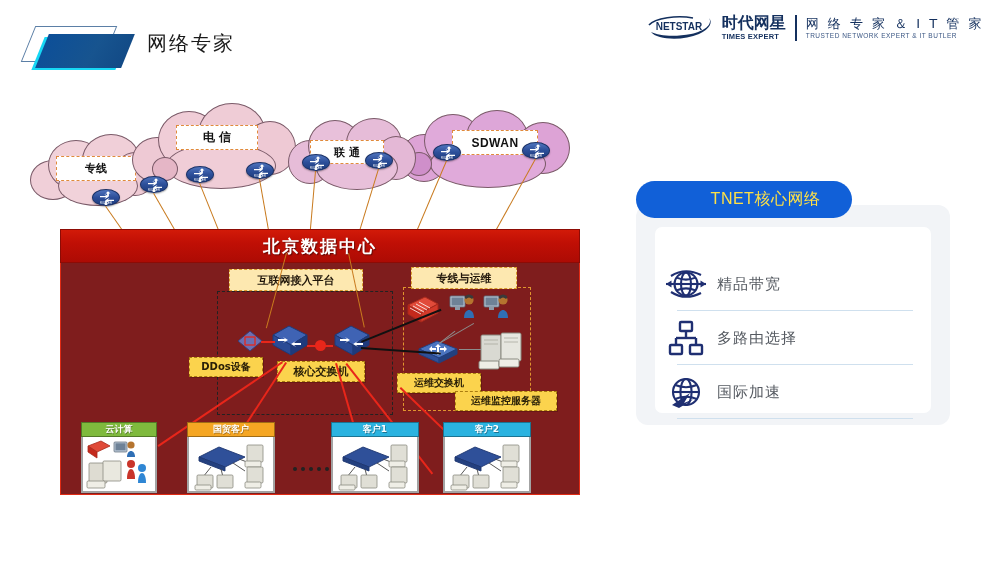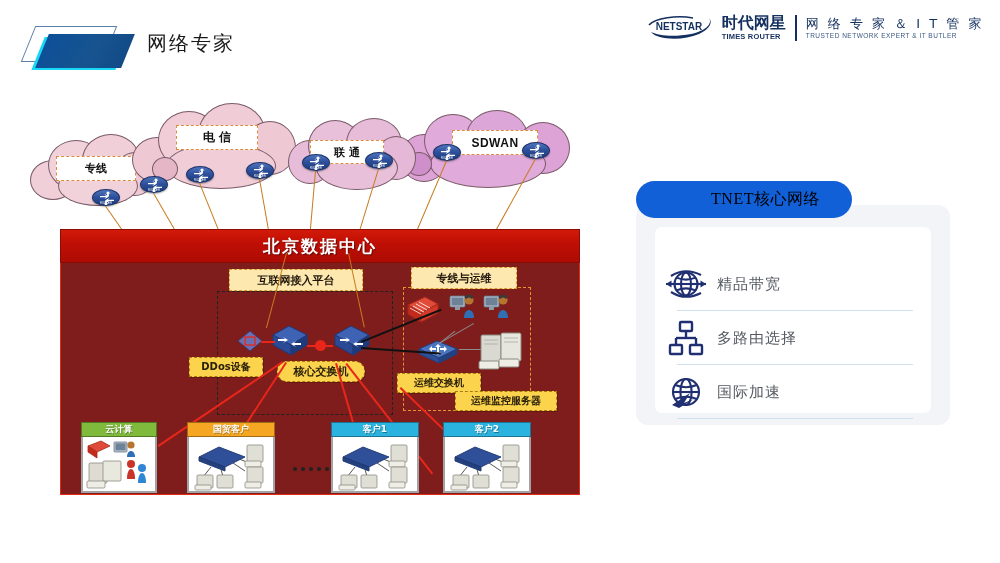--- a/index.html
+++ b/index.html
@@ -174,22 +174,22 @@
   #panel .inner {
     position:absolute; left:19px; top:46px; width:276px; height:186px;
     background:#ffffff; border-radius:7px;
   }
   #panel .badge {
     position:absolute; left:0px; top:0px; width:216px; height:37px;
     background:#1160d8; border-radius:19px;
     display:flex; align-items:center; justify-content:center;
   }
   #panel .badge span {
-    font-family:Liberation Serif, serif;
-    font-size:16px; color:#000000; letter-spacing:.5px;margin-left:43px;
+    font-family:Liberation Sans, sans-serif;
+    font-size:16px; color:#fde047; letter-spacing:.5px;margin-left:43px;
   }
   .feat {
     position:absolute; left:19px; width:258px; height:54px;
     display:flex; align-items:center;
   }
   .feat .ico { width:62px; display:flex; justify-content:center; align-items:center; color:#1f2f72; }
   .feat .txt {
     font-family:"DejaVu Sans", sans-serif;
     font-size:15px; color:#555a61; letter-spacing:1px;
   }
@@ -213,21 +213,21 @@
   <div id="brand">
     <div class="mark">
       <svg class="swoosh" viewBox="0 0 68 26">
         <path d="M4 17 C10 25 36 26 52 19 C63 14 66 7 62 3 C66 9 58 16 44 19 C28 22 12 21 4 17 Z" fill="#14305e"></path>
         <path d="M2 10 C8 3 30 0 46 3" stroke="#14305e" stroke-width="1.6" fill="none"></path>
       </svg>
       <div class="word">NETSTAR</div>
     </div>
     <div class="cn">
       <div class="big">时代网星</div>
-      <div class="small">TIMES ROUTER</div>
+      <div class="small">TIMES EXPERT</div>
     </div>
     <div class="vbar"></div>
     <div class="tag">
       <div class="big">网 络 专 家 ＆ I T 管 家</div>
       <div class="small">TRUSTED NETWORK EXPERT &amp; IT BUTLER</div>
     </div>
   </div>
 </div>
 
 <div id="diagram">
@@ -415,21 +415,21 @@
             <path d="M34 16 h-7 l2-2 -5 3 5 3 -2-2 h7z" transform="translate(0,4)"></path>
           </g>
       </svg>
     </div>
 
     <div class="wire red" style="left:200px; top:78px; width:14px;"></div>
     <div class="wire red" style="left:246px; top:82px; width:26px;"></div>
     <div style="position:absolute; left:254px; top:77px; width:11px; height:11px; border-radius:50%; background:#e8261a;"></div>
 
     <div class="tag-yellow" style="left:128px; top:94px; width:74px; height:20px; font-size:10px;">DDos设备</div>
-    <div class="tag-yellow" style="left:216px; top:98px; width:88px; height:21px; font-size:11px;border-radius:10px;">核心交换机</div>
+    <div class="tag-yellow" style="left:216px; top:98px; width:88px; height:21px; font-size:11px;">核心交换机</div>
     <div class="tag-yellow" style="left:336px; top:110px; width:84px; height:20px; font-size:10px;text-align:right;">运维交换机</div>
     <div class="tag-yellow" style="left:394px; top:128px; width:102px; height:20px; font-size:10px;">运维监控服务器</div>
 
     <div class="srv" style="left:344px; top:32px; width:34px; height:30px;">
       <svg viewBox="0 0 34 30" width="34" height="30">
         <polygon points="3,10 20,2 33,9 16,18" fill="#e14b3a" stroke="#a8291c" stroke-width="1"></polygon>
         <polygon points="3,10 16,18 16,27 3,19" fill="#c4291c" stroke="#a8291c" stroke-width="1"></polygon>
         <polygon points="16,18 33,9 33,18 16,27" fill="#d33a2a" stroke="#a8291c" stroke-width="1"></polygon>
         <g stroke="#fff" stroke-width=".8">
             <path d="M5 13 l11 6"></path>

